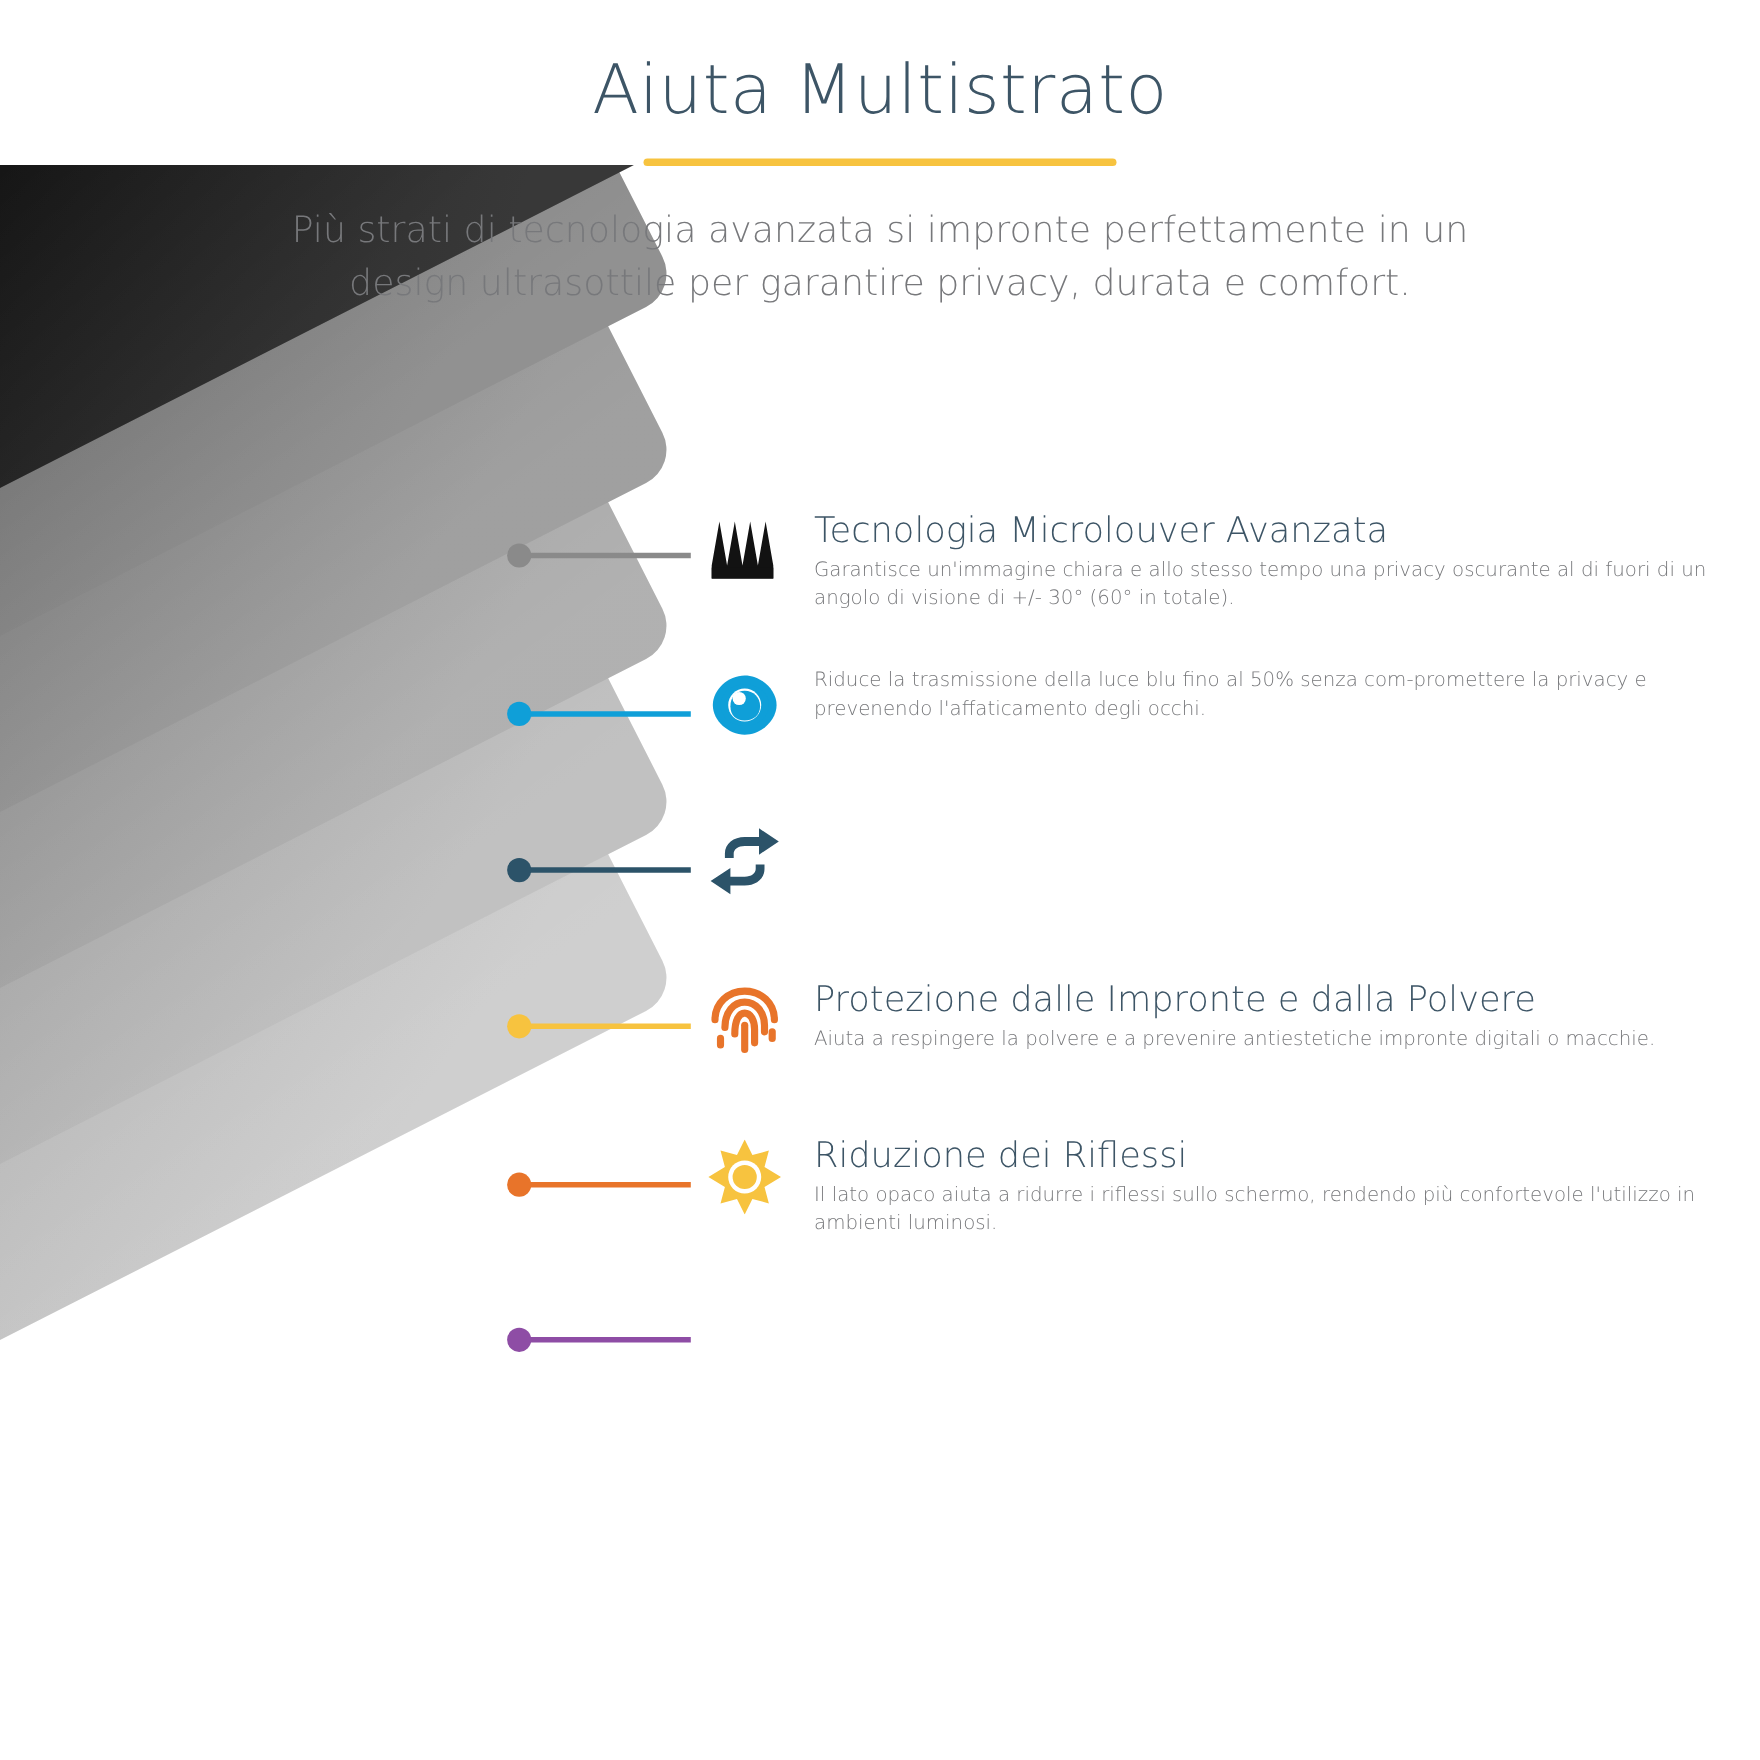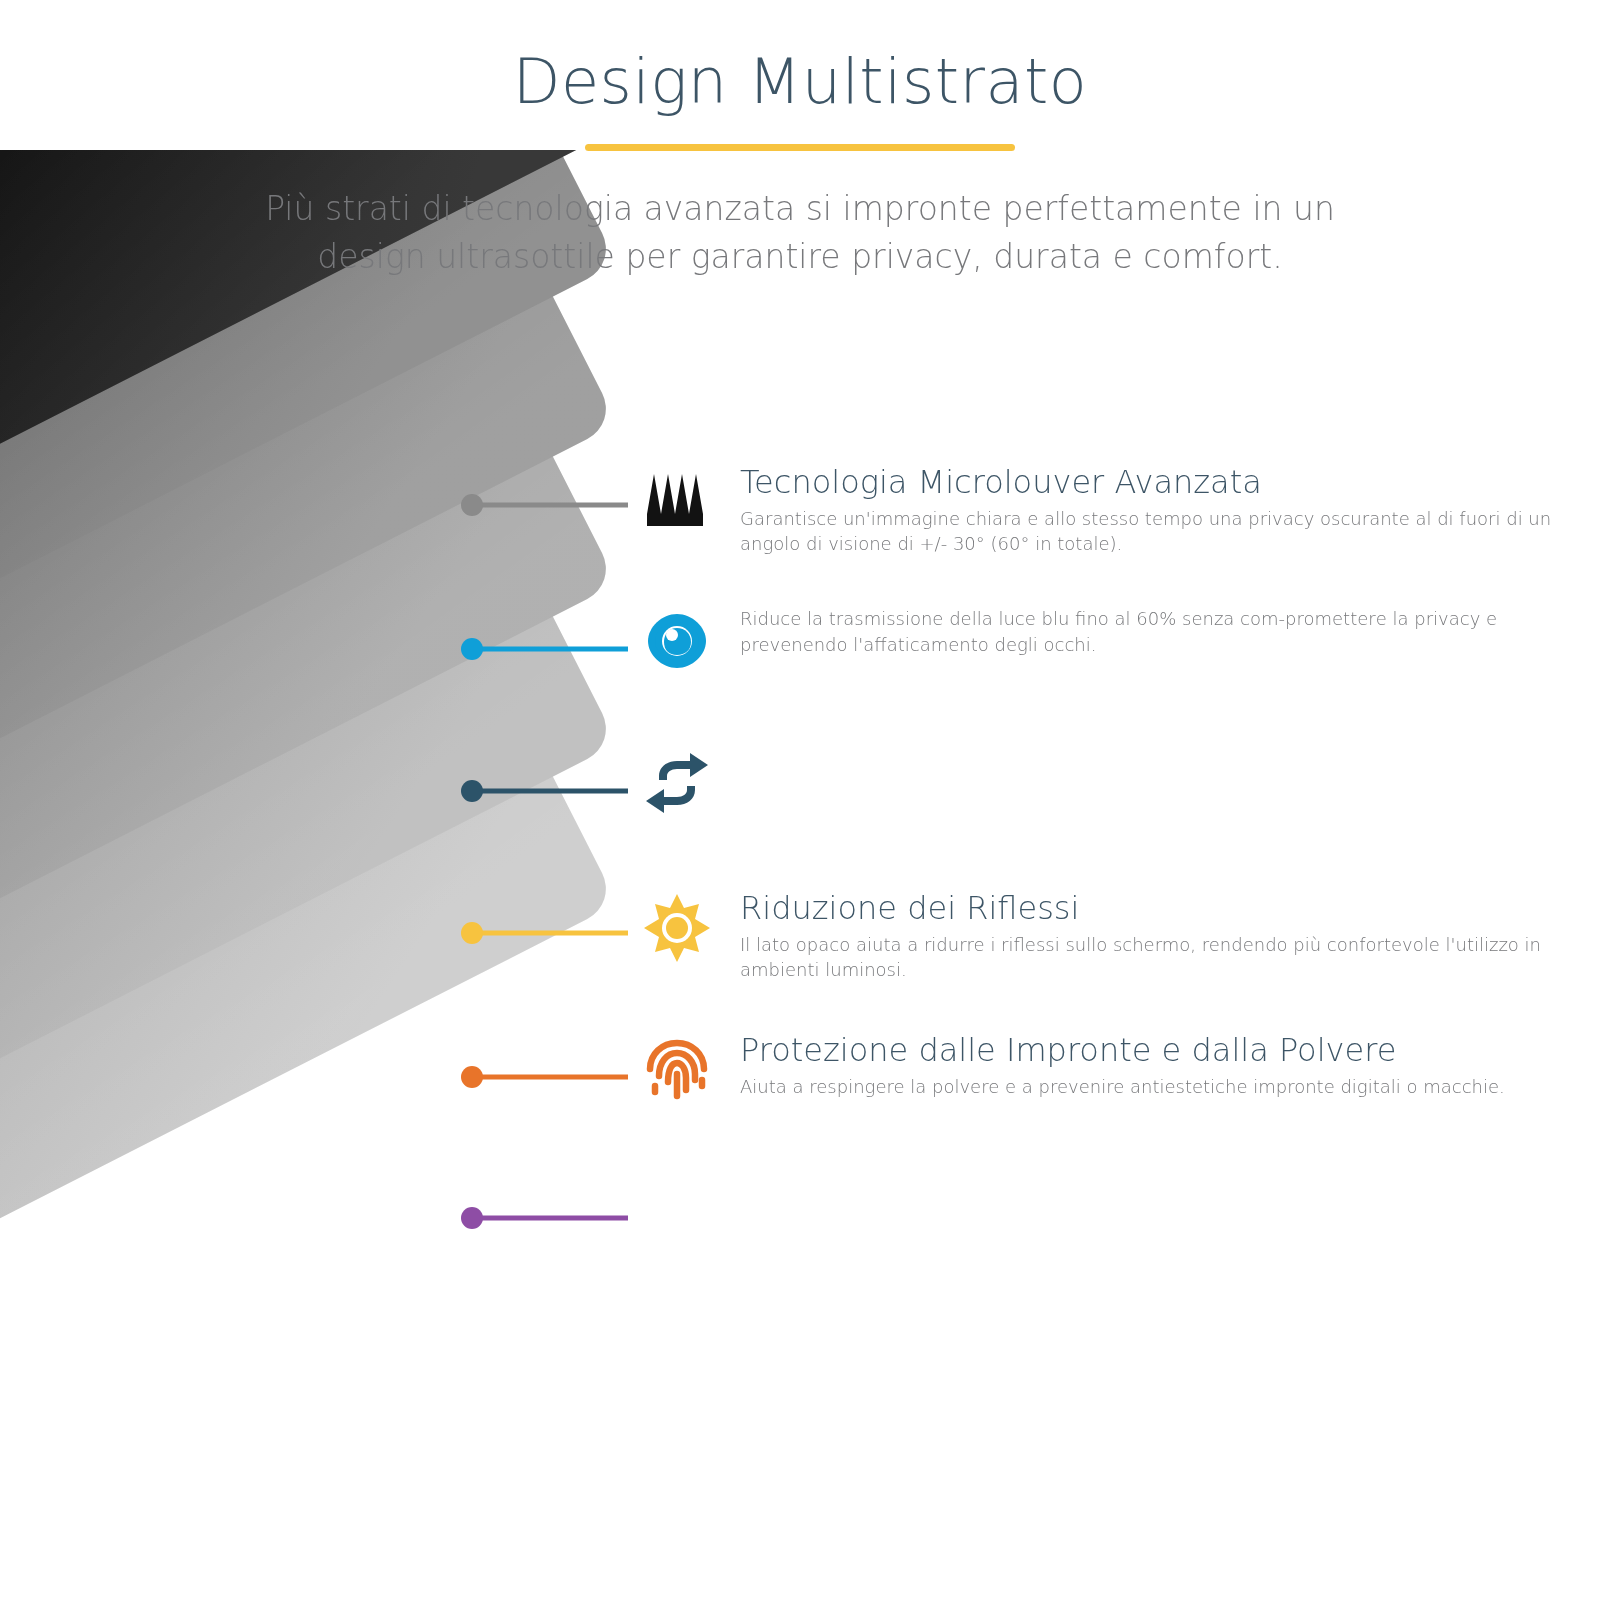--- a/index.html
+++ b/index.html
@@ -170,21 +170,21 @@
       <line x1="472" y1="1077" x2="628" y2="1077" stroke="#e8742a" stroke-width="5"></line>
       <circle cx="472" cy="1077" r="11" fill="#e8742a"></circle>
     </g>
     <g>
       <line x1="472" y1="1218" x2="628" y2="1218" stroke="#8e4da5" stroke-width="5"></line>
       <circle cx="472" cy="1218" r="11" fill="#8e4da5"></circle>
     </g>
   </svg>
 
   <div class="header">
-    <h1 class="title">Design Multistrato</h1>
+    <h1 class="title">Aiuta Multistrato</h1>
     <div class="title-rule"></div>
     <p class="subtitle">Più strati di tecnologia avanzata si impronte perfettamente in un design ultrasottile per garantire privacy, durata e comfort.</p>
   </div>
 
   <div class="features">
 
     <div class="feature">
       <div class="f-icon">
         <svg width="68" height="62" viewBox="0 0 68 62" xmlns="http://www.w3.org/2000/svg">
           <path d="M4 58 L4 46 L11 6 L18 46 L18 46 L25 6 L32 46 L39 6 L46 46 L53 6 L60 46 L60 58 Z" fill="#121212"></path>
@@ -201,61 +201,61 @@
       <div class="f-icon">
         <svg width="66" height="62" viewBox="0 0 66 62" xmlns="http://www.w3.org/2000/svg">
           <path d="M33 4 C48 4 62 17 62 31 C62 45 48 58 33 58 C18 58 4 45 4 31 C4 17 18 4 33 4 Z" fill="#0f9fd8"></path>
           <path d="M33 12 C45 12 55 20 55 31 C55 42 45 50 33 50 C21 50 11 42 11 31 C11 20 21 12 33 12 Z" fill="#0f9fd8"></path>
           <circle cx="33" cy="31" r="15" fill="#ffffff"></circle>
           <path d="M33 18 C41 18 47 24 47 32 C47 40 41 45 33 45 C25 45 20 40 20 32 C20 24 25 18 33 18 Z" fill="#0f9fd8"></path>
           <circle cx="28" cy="25" r="6" fill="#ffffff"></circle>
         </svg>
       </div>
       <div class="f-text">
-        <div class="f-desc">Riduce la trasmissione della luce blu fino al 60% senza com-prometterе la privacy e prevenendo l'affaticamento degli occhi.</div>
+        <div class="f-desc">Riduce la trasmissione della luce blu fino al 50% senza com-prometterе la privacy e prevenendo l'affaticamento degli occhi.</div>
       </div>
     </div>
 
     <div class="feature">
       <div class="f-icon">
         <svg width="70" height="62" viewBox="0 0 70 62" xmlns="http://www.w3.org/2000/svg">
           <path d="M17 24 C17 15 25 9 35 9 L48 9 L48 1 L66 13 L48 25 L48 17 L35 17 C29 17 25 20 25 24 L25 28 L17 28 Z" fill="#2c5369"></path>
           <path d="M53 38 C53 47 45 53 35 53 L22 53 L22 61 L4 49 L22 37 L22 45 L35 45 C41 45 45 42 45 38 L45 34 L53 34 Z" fill="#2c5369"></path>
         </svg>
       </div>
       <div class="f-text">
-      </div>
-    </div>
-
-    <div class="feature">
-      <div class="f-icon">
-        <svg width="68" height="68" viewBox="0 0 68 68" xmlns="http://www.w3.org/2000/svg">
-          <path d="M34 0 L41 14 L56 10 L52 25 L67 34 L52 43 L56 58 L41 54 L34 68 L27 54 L12 58 L16 43 L1 34 L16 25 L12 10 L27 14 Z" fill="#f7c33f"></path>
-          <circle cx="34" cy="34" r="15" fill="#ffffff"></circle>
-          <circle cx="34" cy="34" r="11" fill="#f7c33f"></circle>
-        </svg>
-      </div>
-      <div class="f-text">
-        <div class="f-title">Riduzione dei Riflessi</div>
-        <div class="f-desc">Il lato opaco aiuta a ridurre i riflessi sullo schermo, rendendo più confortevole l'utilizzo in ambienti luminosi.</div>
       </div>
     </div>
 
     <div class="feature">
       <div class="f-icon">
         <svg width="66" height="66" viewBox="0 0 66 66" xmlns="http://www.w3.org/2000/svg" fill="none" stroke="#e8742a" stroke-width="6.5" stroke-linecap="round">
           <path d="M6 33 C6 18 18 7 33 7 C48 7 60 18 60 33"></path>
           <path d="M15 40 C15 26 23 17 33 17 C43 17 51 26 51 38 L51 44"></path>
           <path d="M24 46 C24 33 28 27 33 27 C38 27 42 33 42 42 L42 54"></path>
           <path d="M33 38 L33 60"></path>
           <path d="M11 50 L11 56"></path>
           <path d="M58 44 L58 50"></path>
         </svg>
       </div>
       <div class="f-text">
         <div class="f-title">Protezione dalle Impronte e dalla Polvere</div>
         <div class="f-desc">Aiuta a respingere la polvere e a prevenire antiestetiche impronte digitali o macchie.</div>
       </div>
     </div>
 
+    <div class="feature">
+      <div class="f-icon">
+        <svg width="68" height="68" viewBox="0 0 68 68" xmlns="http://www.w3.org/2000/svg">
+          <path d="M34 0 L41 14 L56 10 L52 25 L67 34 L52 43 L56 58 L41 54 L34 68 L27 54 L12 58 L16 43 L1 34 L16 25 L12 10 L27 14 Z" fill="#f7c33f"></path>
+          <circle cx="34" cy="34" r="15" fill="#ffffff"></circle>
+          <circle cx="34" cy="34" r="11" fill="#f7c33f"></circle>
+        </svg>
+      </div>
+      <div class="f-text">
+        <div class="f-title">Riduzione dei Riflessi</div>
+        <div class="f-desc">Il lato opaco aiuta a ridurre i riflessi sullo schermo, rendendo più confortevole l'utilizzo in ambienti luminosi.</div>
+      </div>
+    </div>
+
 
   </div>
 </div>
 
 </body></html>

